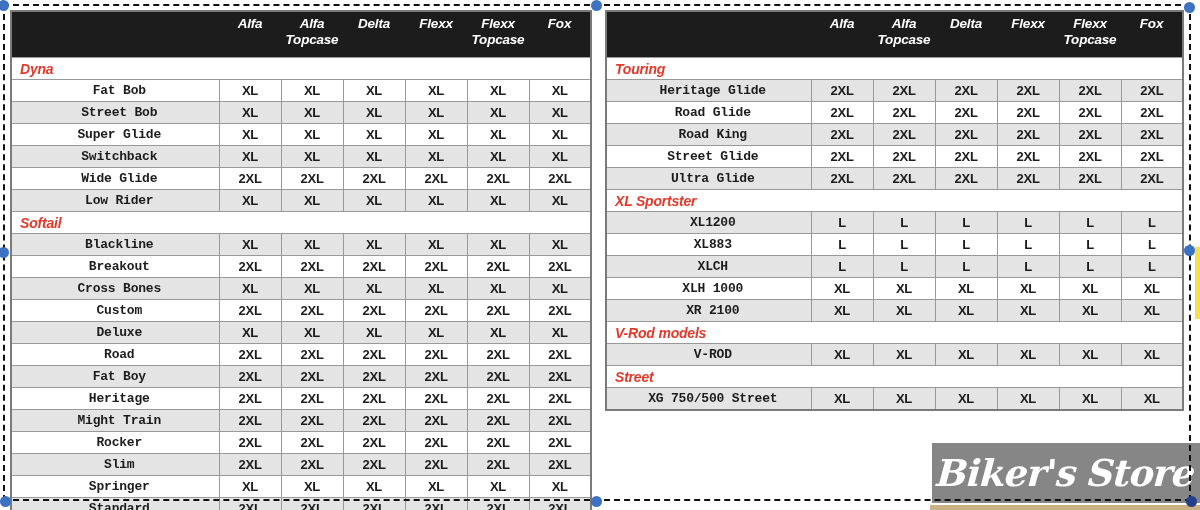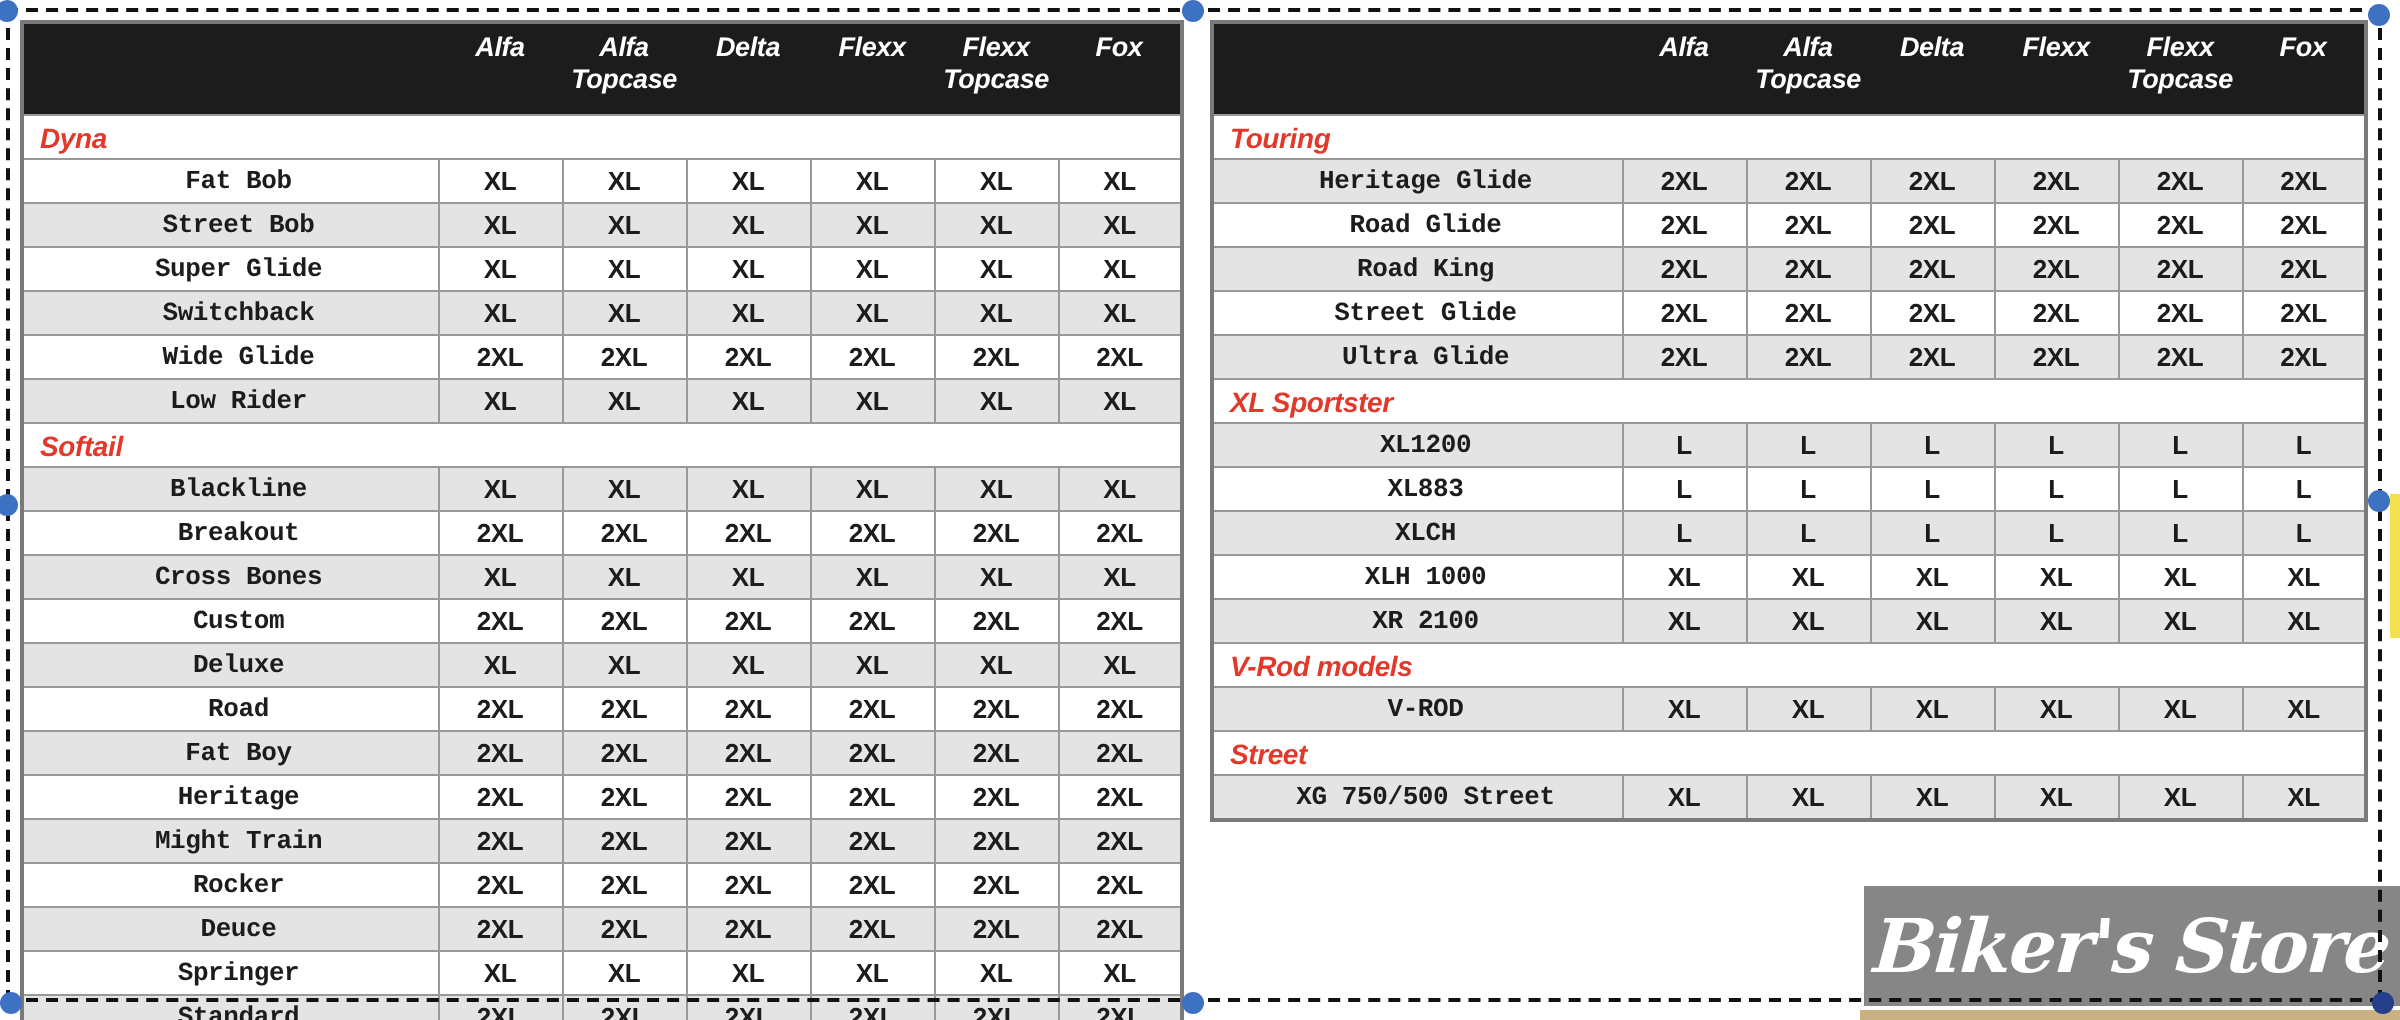--- a/index.html
+++ b/index.html
@@ -257,21 +257,21 @@
       <tr>
         <td class="name-col">Rocker</td>
         <td class="size">2XL</td>
         <td class="size">2XL</td>
         <td class="size">2XL</td>
         <td class="size">2XL</td>
         <td class="size">2XL</td>
         <td class="size">2XL</td>
       </tr>
       <tr class="shaded">
-        <td class="name-col">Deuce</td>
+        <td class="name-col">Slim</td>
         <td class="size">2XL</td>
         <td class="size">2XL</td>
         <td class="size">2XL</td>
         <td class="size">2XL</td>
         <td class="size">2XL</td>
         <td class="size">2XL</td>
       </tr>
       <tr>
         <td class="name-col">Springer</td>
         <td class="size">XL</td>

